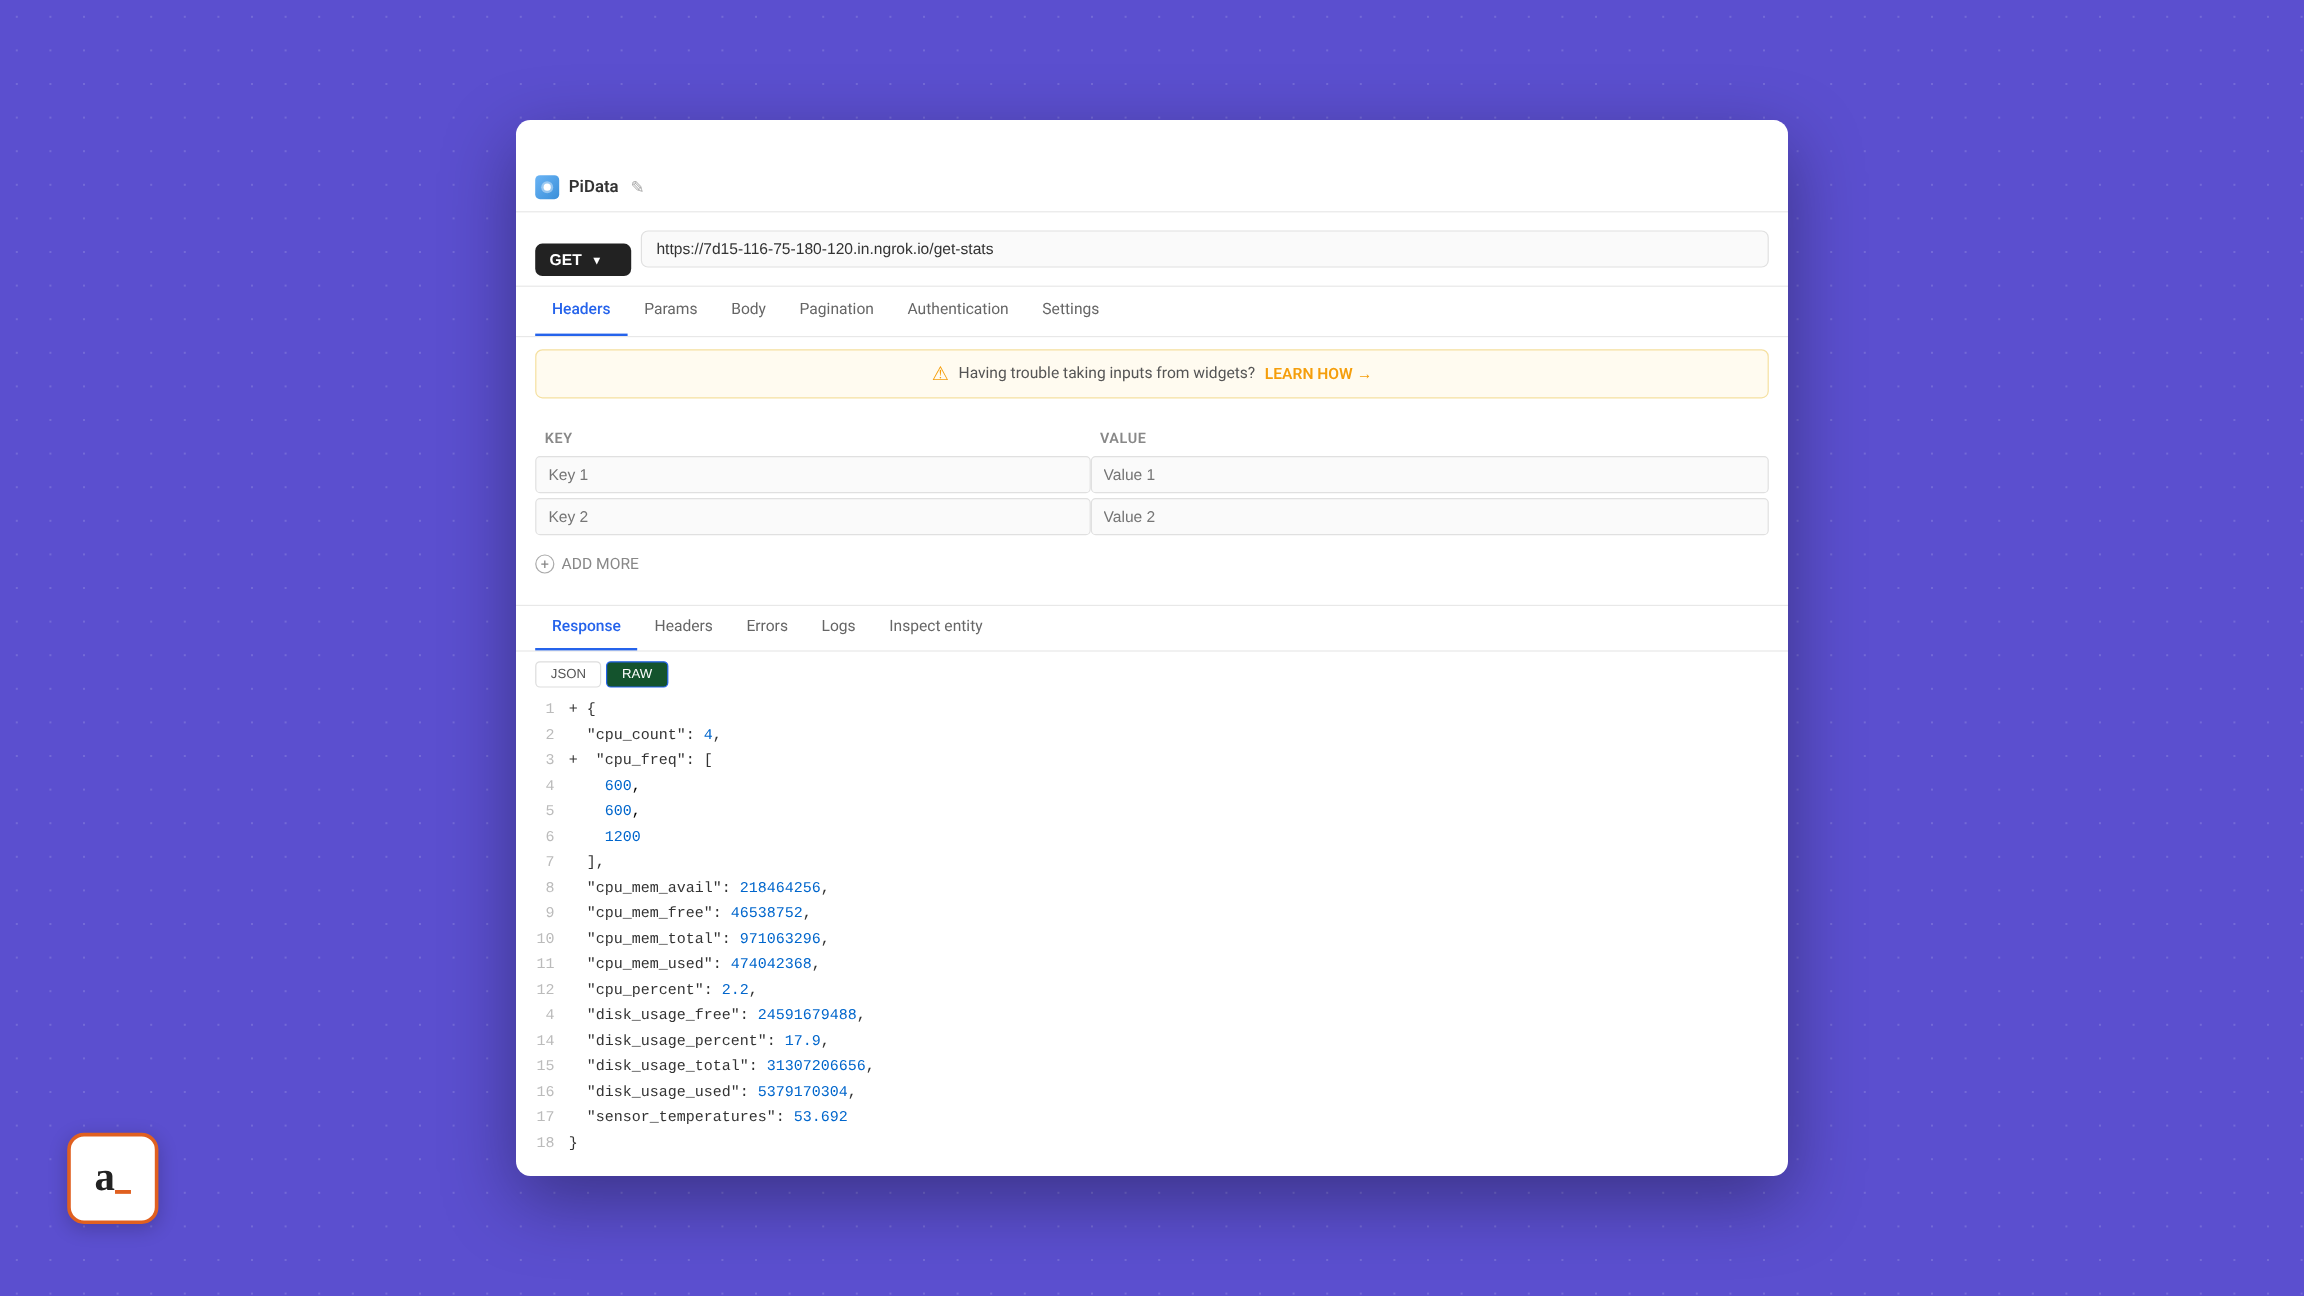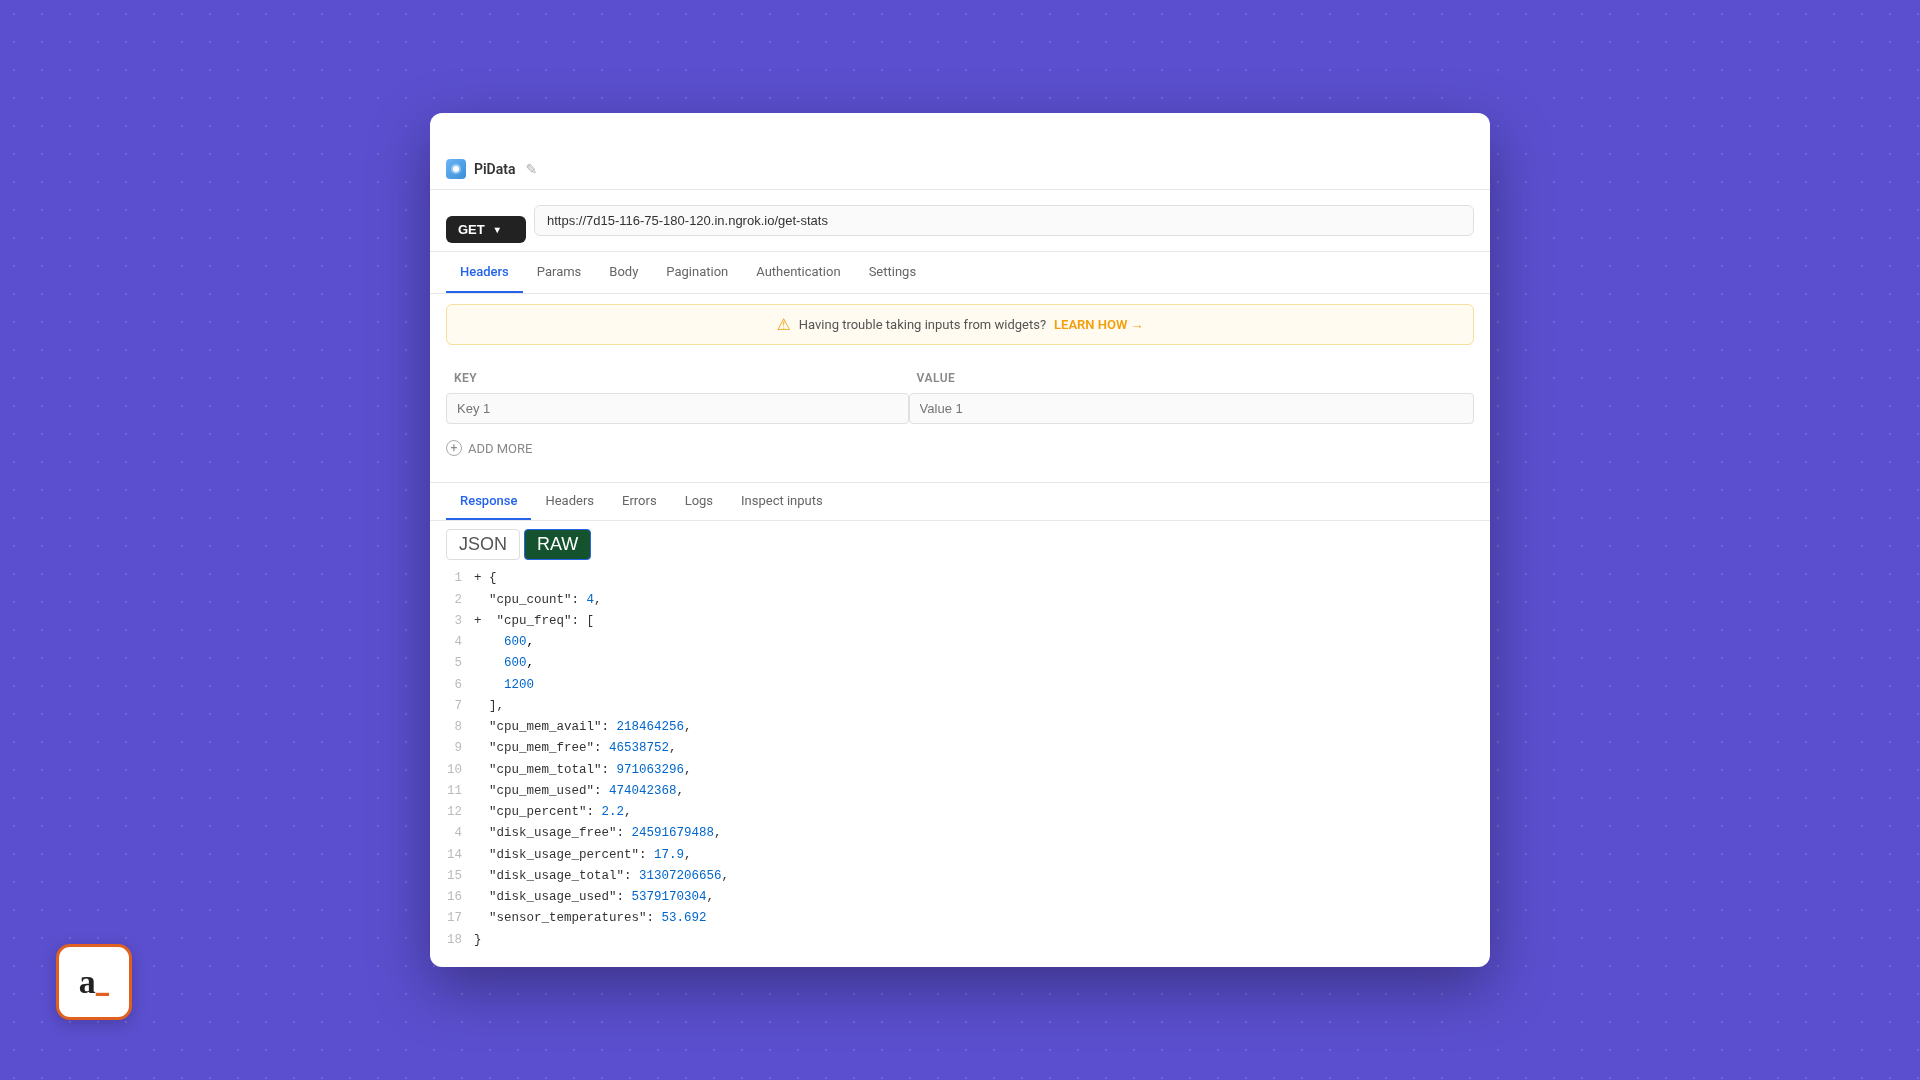--- a/index.html
+++ b/index.html
@@ -226,21 +226,21 @@
       font-weight: 500;
     }
 
     .format-buttons {
       display: flex;
       gap: 4px;
       padding: 8px 16px;
     }
     .fmt-btn {
       padding: 4px 12px;
-      font-size: 18px;
+      font-size: 11px;
       border-radius: 4px;
       border: 1px solid #ddd;
       background: #fff;
       cursor: pointer;
       color: #555;
     }
     .fmt-btn.active {
       background: #14532d;
       color: #fff;
       border-color: #2563eb;
@@ -344,35 +344,43 @@
       </thead>
       <tbody>
         <tr>
           <td class="key-col">
             <input class="header-input" type="text" placeholder="Key 1" style="">
           </td>
           <td class="val-col">
             <input class="header-input" type="text" placeholder="Value 1" style="">
           </td>
         </tr>
+        <tr>
+          <td class="key-col">
+            <input class="header-input" type="text" placeholder="Key 2" style="">
+          </td>
+          <td class="val-col">
+            <input class="header-input" type="text" placeholder="Value 2" style="">
+          </td>
+        </tr>
       </tbody>
     </table>
     <div class="add-more">
       <div class="add-more-icon">+</div>
       <span>ADD MORE</span>
     </div>
   </div>
 
   <div class="response-section">
     <div class="response-tabs-row">
       <div class="response-tab active">Response</div>
       <div class="response-tab">Headers</div>
       <div class="response-tab">Errors</div>
       <div class="response-tab">Logs</div>
-      <div class="response-tab">Inspect inputs</div>
+      <div class="response-tab">Inspect entity</div>
     </div>
 
     <div class="format-buttons">
       <button class="fmt-btn">JSON</button>
       <button class="fmt-btn active">RAW</button>
     </div>
 
     <div class="json-viewer">
       <div class="json-line">
         <span class="line-num">1</span>

